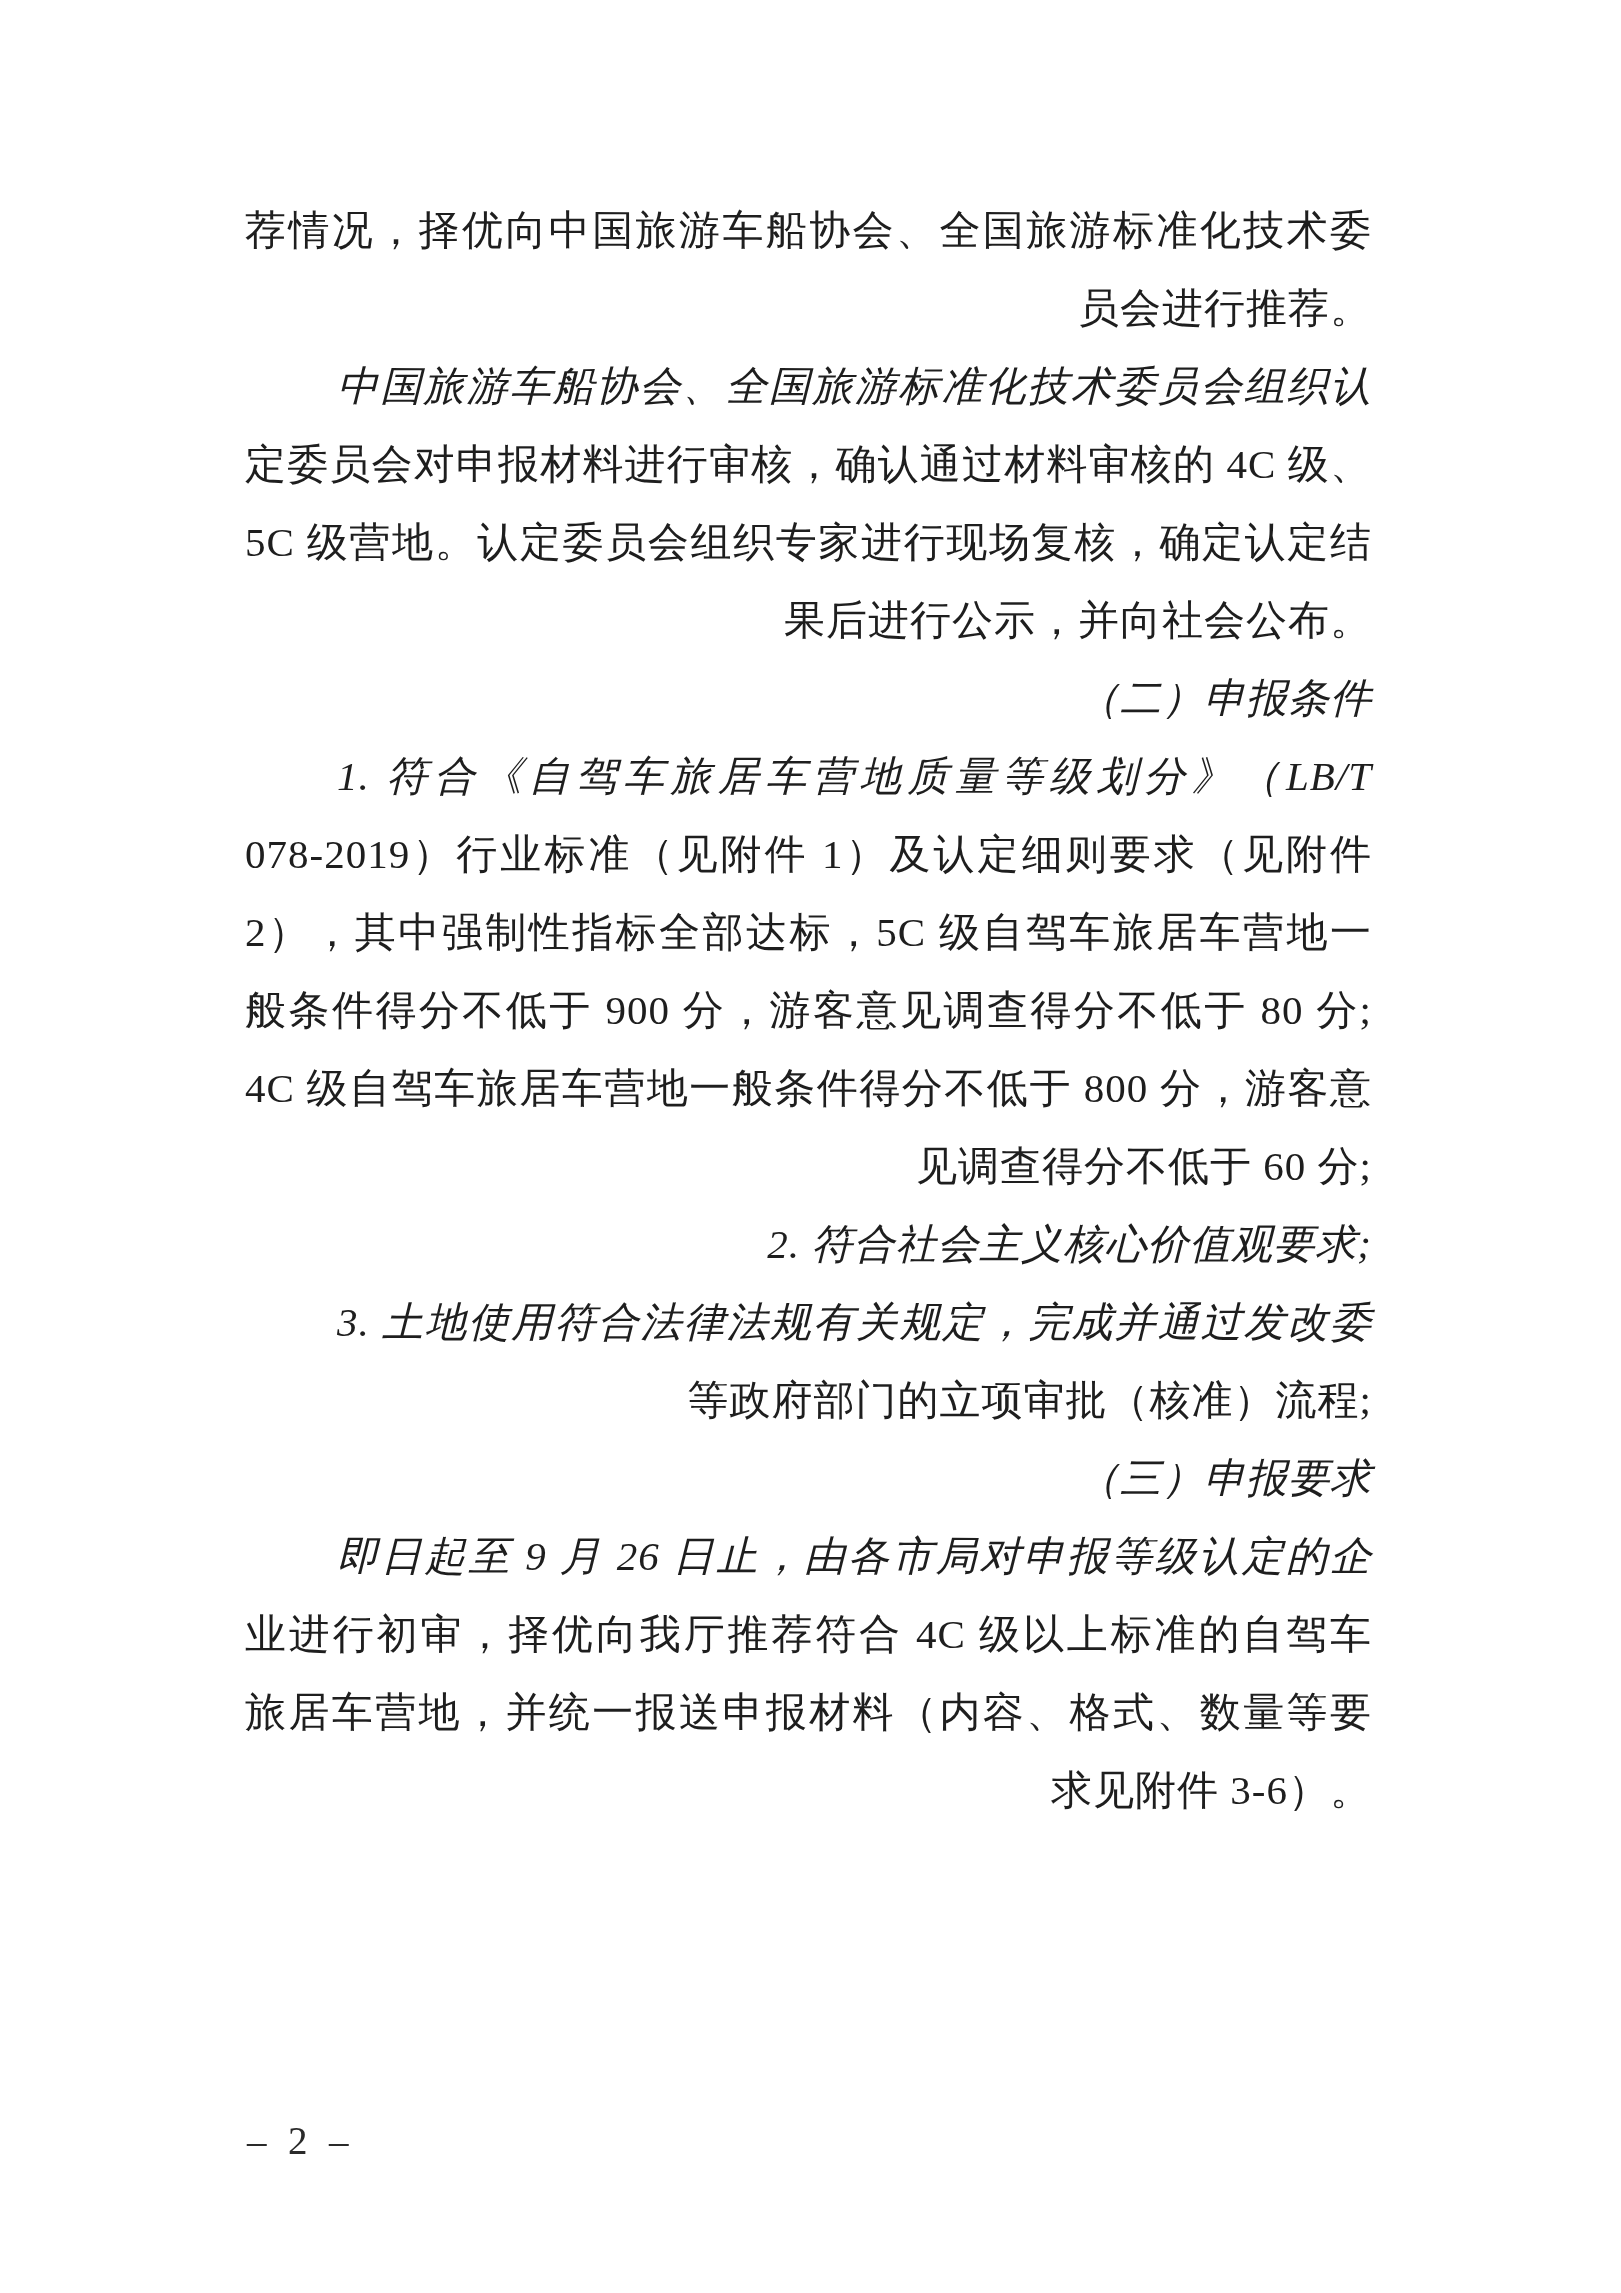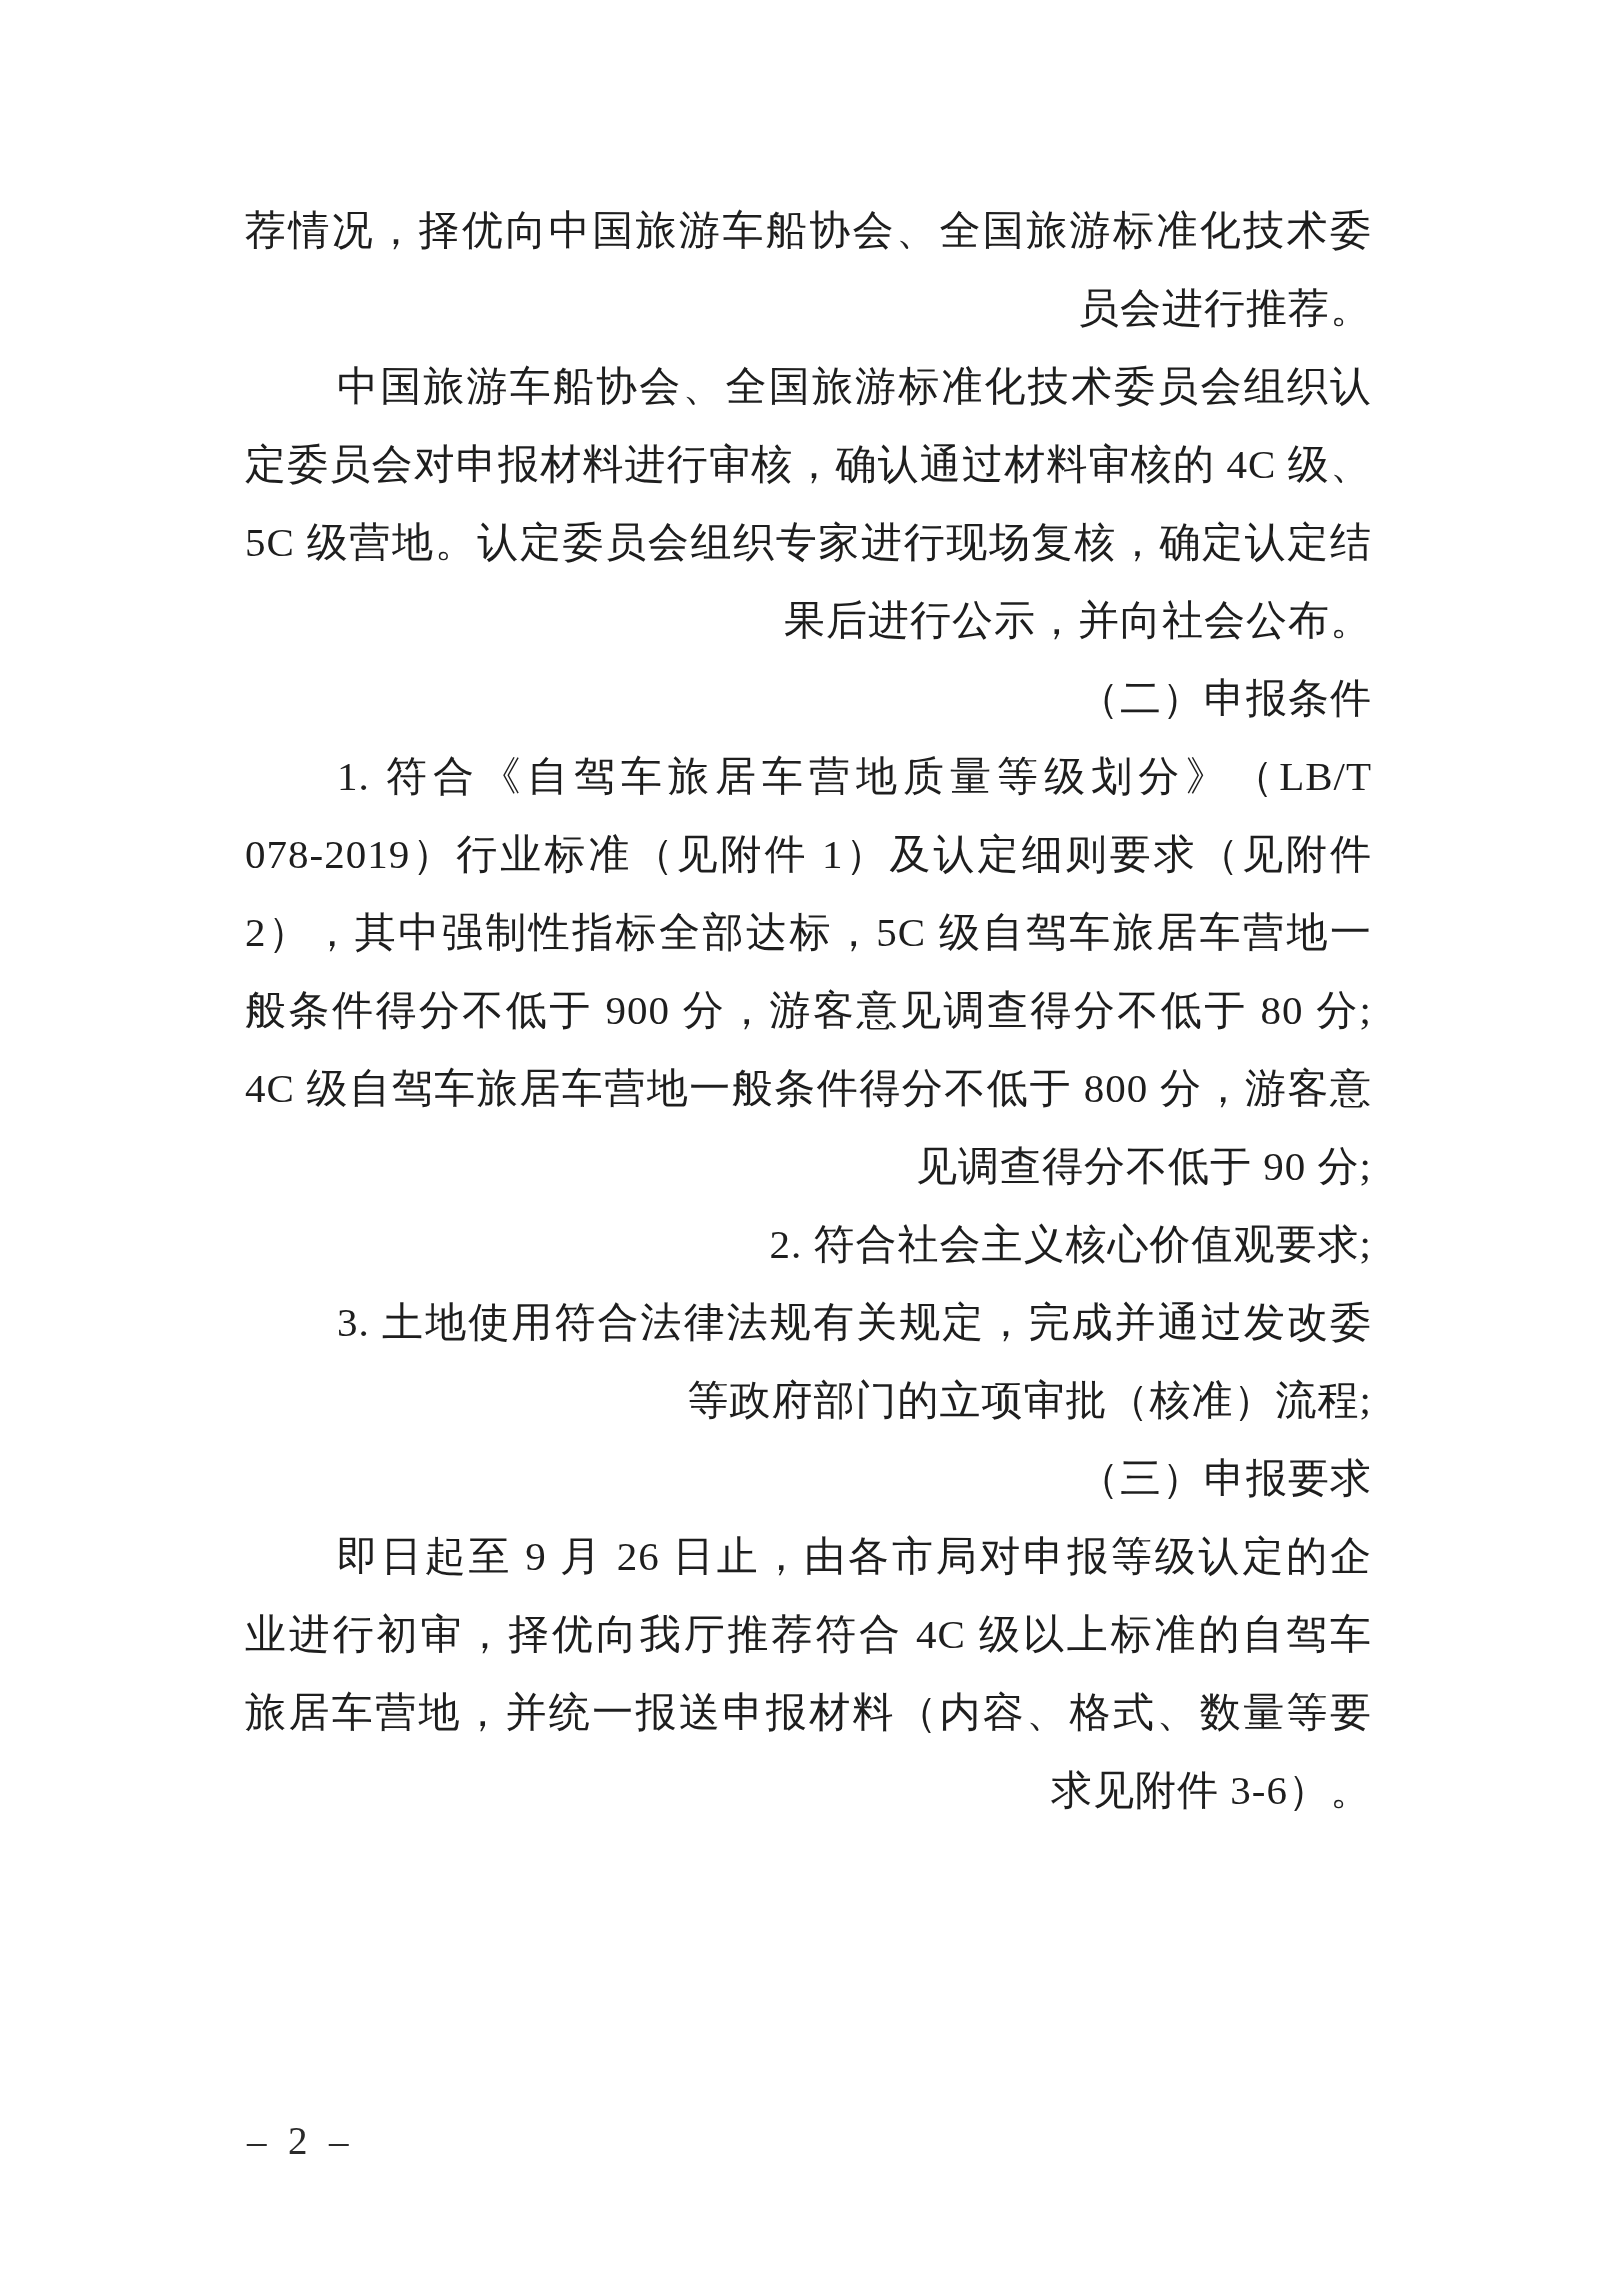--- a/index.html
+++ b/index.html
@@ -26,20 +26,21 @@
     white-space: normal;
     text-align: right;
   }
   .line.justify {
     text-align: justify;
     text-align-last: justify;
     text-justify: inter-character;
   }
   .line.indent {
     padding-left: 92px;
+    font-style: italic;
   }
   .page-number {
     position: absolute;
     left: 247px;
     top: 2102px;
     height: 78px;
     line-height: 78px;
     font-size: 39px;
     letter-spacing: 5.9px;
     color: #2a2a2a;
@@ -55,21 +56,21 @@
     <div class="line indent justify">中国旅游车船协会、全国旅游标准化技术委员会组织认</div>
     <div class="line justify">定委员会对申报材料进行审核，确认通过材料审核的 4C 级、</div>
     <div class="line justify">5C 级营地。认定委员会组织专家进行现场复核，确定认定结</div>
     <div class="line">果后进行公示，并向社会公布。</div>
     <div class="line indent">（二）申报条件</div>
     <div class="line indent justify">1. 符合《自驾车旅居车营地质量等级划分》（LB/T</div>
     <div class="line justify">078-2019）行业标准（见附件 1）及认定细则要求（见附件</div>
     <div class="line justify">2），其中强制性指标全部达标，5C 级自驾车旅居车营地一</div>
     <div class="line justify">般条件得分不低于 900 分，游客意见调查得分不低于 80 分;</div>
     <div class="line justify">4C 级自驾车旅居车营地一般条件得分不低于 800 分，游客意</div>
-    <div class="line">见调查得分不低于 90 分;</div>
+    <div class="line">见调查得分不低于 60 分;</div>
     <div class="line indent">2. 符合社会主义核心价值观要求;</div>
     <div class="line indent justify">3. 土地使用符合法律法规有关规定，完成并通过发改委</div>
     <div class="line">等政府部门的立项审批（核准）流程;</div>
     <div class="line indent">（三）申报要求</div>
     <div class="line indent justify">即日起至 9 月 26 日止，由各市局对申报等级认定的企</div>
     <div class="line justify">业进行初审，择优向我厅推荐符合 4C 级以上标准的自驾车</div>
     <div class="line justify">旅居车营地，并统一报送申报材料（内容、格式、数量等要</div>
     <div class="line">求见附件 3-6）。</div>
   </div>
 

